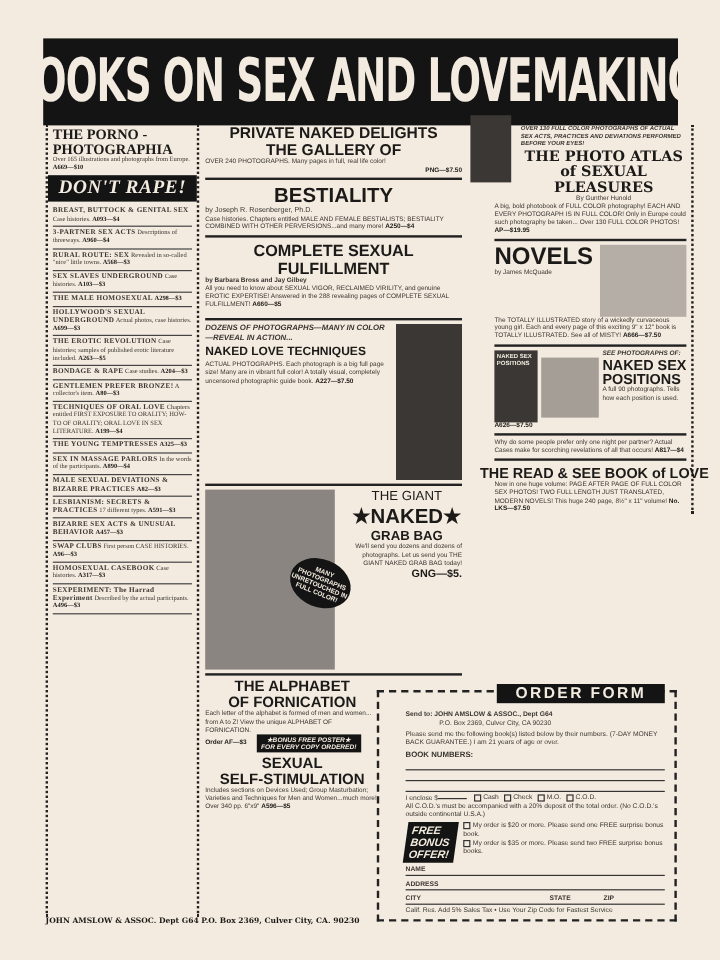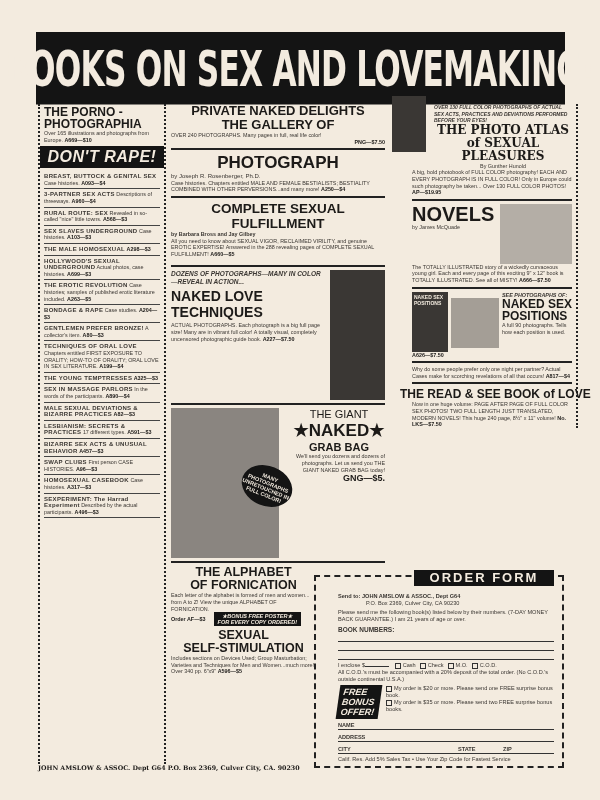--- a/index.html
+++ b/index.html
@@ -8,21 +8,21 @@
 
   .banner {
     position: absolute; left: 36px; top: 32px; width: 529px; height: 58px;
     background: #141414; color: #f3ebdf; display: flex; align-items: center; justify-content: center;
     font-family: "DejaVu Sans", sans-serif; font-weight: bold; font-size: 40px; letter-spacing: -1px;
     transform: scaleY(1.25); transform-origin: top;
   }
   .banner span { display:inline-block; transform: scaleX(0.78); white-space: nowrap; }
 
   .col { position: absolute; top: 104px; }
-  .col-left { left: 38px; width: 128px; bottom: 36px; border-right: 2px dotted #222; border-left: 2px dotted #222; padding: 2px 4px; }
+  .col-left { left: 38px; width: 128px; bottom: 36px; border-right: 2px dotted #222; border-left: 2px dotted #222; padding: 2px 4px; font-family: Liberation Serif, serif; }
   .col-mid { left: 166px; width: 224px; }
   .col-right { left: 408px; width: 170px; }
 
   .h-big { font-weight: bold; font-size: 13px; line-height: 13px; }
   .h-center { text-align: center; font-weight: bold; }
   .body { font-size: 5.4px; line-height: 6.6px; color: #3a3632; }
   .code { font-weight: bold; color: #1c1a18; }
   .rule { border-top: 2px solid #222; margin: 3px 0; }
 
   .dontmiss { background:#141414; color:#f3ebdf; font-style: italic; font-weight: bold; font-size: 16px; text-align: center; padding: 2px 0; margin: 3px -4px; letter-spacing: 0.5px; }
@@ -76,32 +76,32 @@
 </div>
 
 <div class="col col-mid" style="padding:0 5px;">
   <div class="h-center" style="font-size:13px;line-height:14px;">
     <div>PRIVATE NAKED DELIGHTS</div>
     <div>THE GALLERY OF</div>
   </div>
   <div class="body">OVER 240 PHOTOGRAPHS. Many pages in full, real life color!</div>
   <div class="body code" style="text-align:right">PNG—$7.50</div>
   <div class="rule"></div>
-  <div class="h-center" style="font-size:17px;">PHOTOGRAPH</div>
+  <div class="h-center" style="font-size:17px;">BESTIALITY</div>
   <div class="body" style="font-size:6px">by Joseph R. Rosenberger, Ph.D.</div>
   <div class="body"><span>Case histories. Chapters entitled MALE AND FEMALE BESTIALISTS; BESTIALITY COMBINED WITH OTHER PERVERSIONS...and many more!</span> <span class="code">A250—$4</span></div>
   <div class="rule"></div>
   <div class="h-center" style="font-size:13.5px;">COMPLETE SEXUAL FULFILLMENT</div>
   <div class="body" style="font-weight:bold">by Barbara Bross and Jay Gilbey</div>
   <div class="body"><span>All you need to know about SEXUAL VIGOR, RECLAIMED VIRILITY, and genuine EROTIC EXPERTISE! Answered in the 288 revealing pages of COMPLETE SEXUAL FULFILLMENT!</span> <span class="code">A660—$5</span></div>
   <div class="rule" style="margin-top:8px"></div>
   <div class="flex">
     <div style="flex:1">
       <div class="body" style="font-weight:bold;font-style:italic;font-size:6.5px;line-height:8px">DOZENS OF PHOTOGRAPHS—MANY IN COLOR—REVEAL IN ACTION...</div>
-      <div style="font-weight:bold;font-size:14px;margin:2px 0">NAKED LOVE TECHNIQUES</div>
+      <div style="font-weight:bold;font-size:10px;margin:2px 0">NAKED LOVE TECHNIQUES</div>
       <div class="body"><span>ACTUAL PHOTOGRAPHS. Each photograph is a big full page size! Many are in vibrant full color! A totally visual, completely uncensored photographic guide book.</span> <span class="code">A227—$7.50</span></div>
     </div>
     <div class="photo dark" style="width:55px;height:130px;margin-left:4px"></div>
   </div>
   <div class="rule"></div>
   <div class="flex" style="height:150px">
     <div class="photo" style="width:108px;position:relative">
       <div style="position:absolute;right:-14px;top:58px;width:52px;height:40px;border-radius:50%;background:#141414;color:#f3ebdf;font-size:5.5px;font-weight:bold;text-align:center;padding-top:8px;transform:rotate(22deg)">MANY PHOTOGRAPHS UNRETOUCHED IN FULL COLOR!</div>
     </div>
     <div style="flex:1;text-align:right;padding-left:14px">

